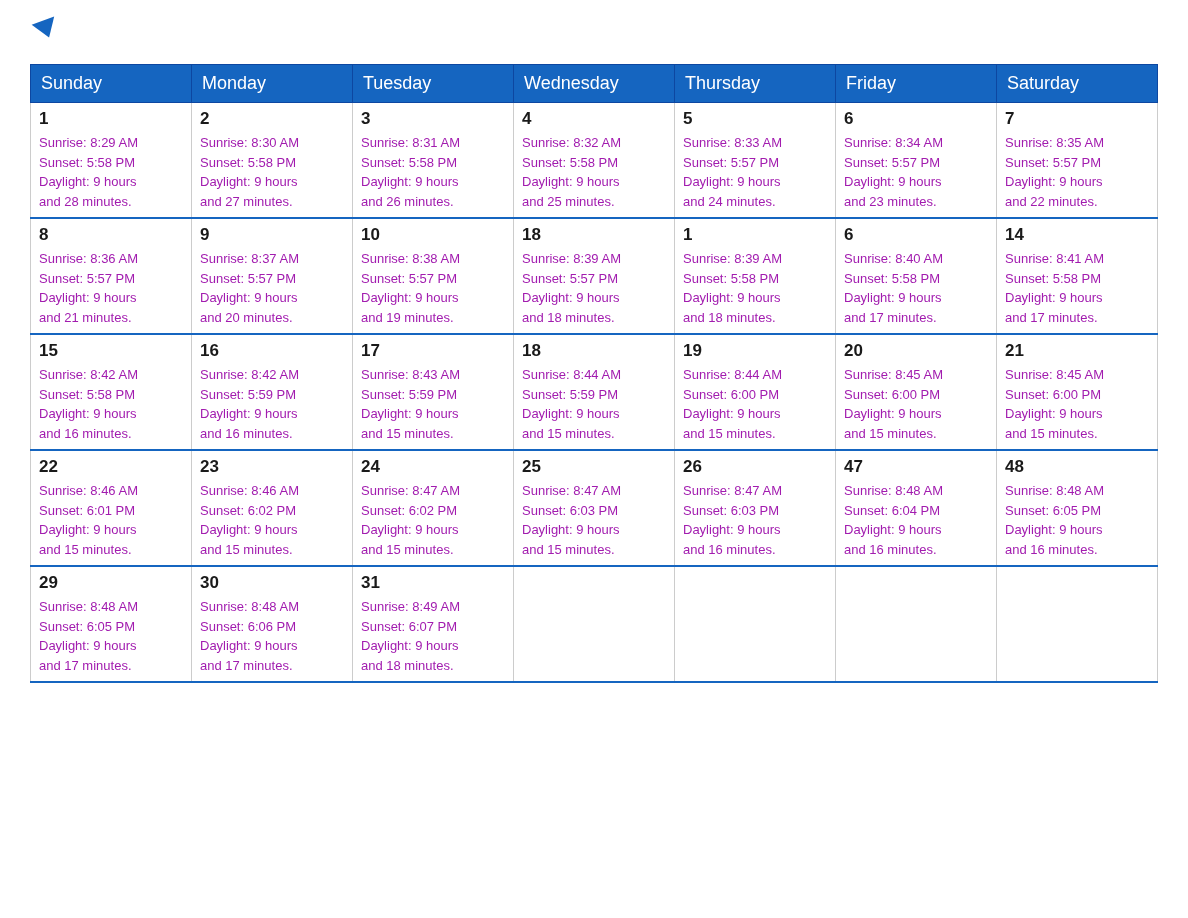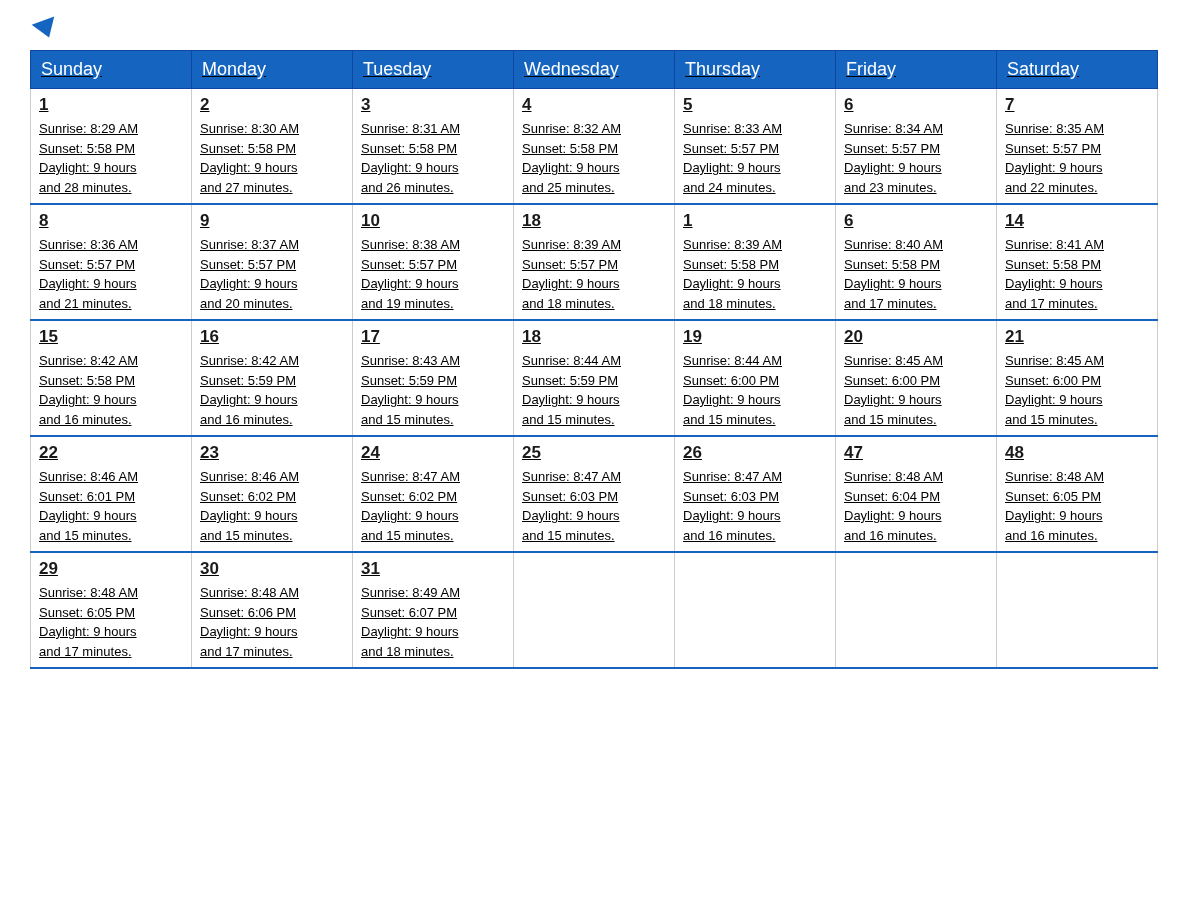--- a/index.html
+++ b/index.html
@@ -46,22 +46,21 @@
       line-height: 1.1;
     }
     .subtitle {
       font-size: 20px;
       color: #1a1a1a;
       margin-top: 4px;
     }
     .calendar {
       width: 100%;
       border-collapse: collapse;
-      margin-top: 12px;
-      text-decoration: underline;
+      margin-top: 26px;
     }
     .calendar thead tr th {
       background: #1565c0;
       color: #fff;
       font-size: 18px;
       font-weight: normal;
       padding: 8px 10px;
       text-align: left;
       border: 1px solid #0d47a1;
     }
@@ -76,21 +75,21 @@
     }
     .day-number {
       font-size: 17px;
       font-weight: bold;
       margin-bottom: 4px;
       display: block;
     }
     .day-info {
       font-size: 13px;
       line-height: 1.5;
-      color: #000000;
+      color: #a21caf;
     }
     .calendar tbody tr td.empty {
       background: #fff;
     }
     .calendar tbody tr {
       border-bottom: 2px solid #1565c0;
     }
   </style>
 </head>
 <body>

